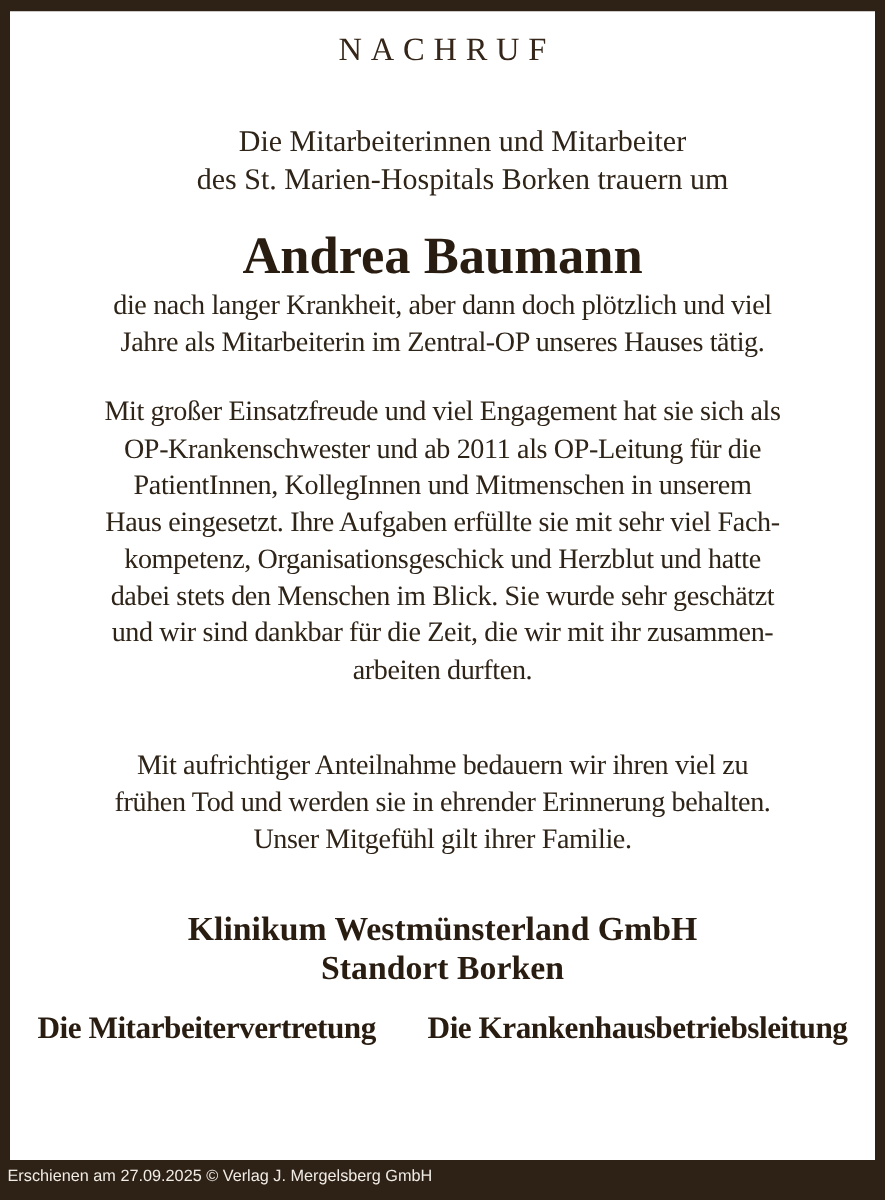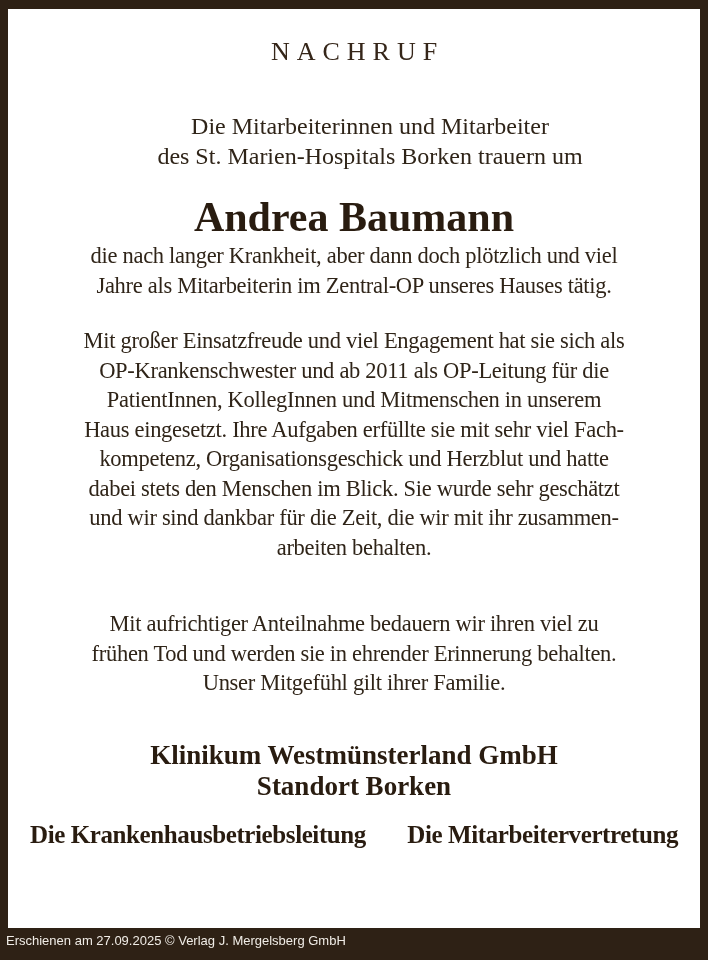--- a/index.html
+++ b/index.html
@@ -21,21 +21,21 @@
   }
   .paper{
     position:absolute;
     left:8px; top:9px; right:8px; bottom:26px;
     background:var(--paper);
     color:var(--ink);
     text-align:center;
     overflow:hidden;
   }
   .kicker{
-    margin-top:28px;
+    margin-top:16px;
     font-size:26px;
     line-height:30px;
     letter-spacing:7px;
     text-indent:7px; 
     color:#352619;
   }
   .intro{
     margin-top:44px;
     font-size:24px;
     line-height:30px;
@@ -113,37 +113,37 @@
     </div>
 
     <div class="para p2">
       <div>Mit großer Einsatzfreude und viel Engagement hat sie sich als</div>
       <div>OP-Krankenschwester und ab 2011 als OP-Leitung für die</div>
       <div>PatientInnen, KollegInnen und Mitmenschen in unserem</div>
       <div>Haus eingesetzt. Ihre Aufgaben erfüllte sie mit sehr viel Fach-</div>
       <div>kompetenz, Organisationsgeschick und Herzblut und hatte</div>
       <div>dabei stets den Menschen im Blick. Sie wurde sehr geschätzt</div>
       <div>und wir sind dankbar für die Zeit, die wir mit ihr zusammen-</div>
-      <div>arbeiten behalten.</div>
+      <div>arbeiten durften.</div>
     </div>
 
     <div class="para p3">
       <div>Mit aufrichtiger Anteilnahme bedauern wir ihren viel zu</div>
       <div>frühen Tod und werden sie in ehrender Erinnerung behalten.</div>
       <div>Unser Mitgefühl gilt ihrer Familie.</div>
     </div>
 
     <div class="org">
       <div>Klinikum Westmünsterland GmbH</div>
       <div>Standort Borken</div>
     </div>
 
     <div class="signatories">
+      <span>Die Mitarbeitervertretung</span>
       <span>Die Krankenhausbetriebsleitung</span>
-      <span>Die Mitarbeitervertretung</span>
     </div>
 
   </div>
 
   <div class="footer-bar">
     <span>Erschienen am 27.09.2025 © Verlag J. Mergelsberg GmbH</span>
   </div>
 </div>
 
 </body></html>

